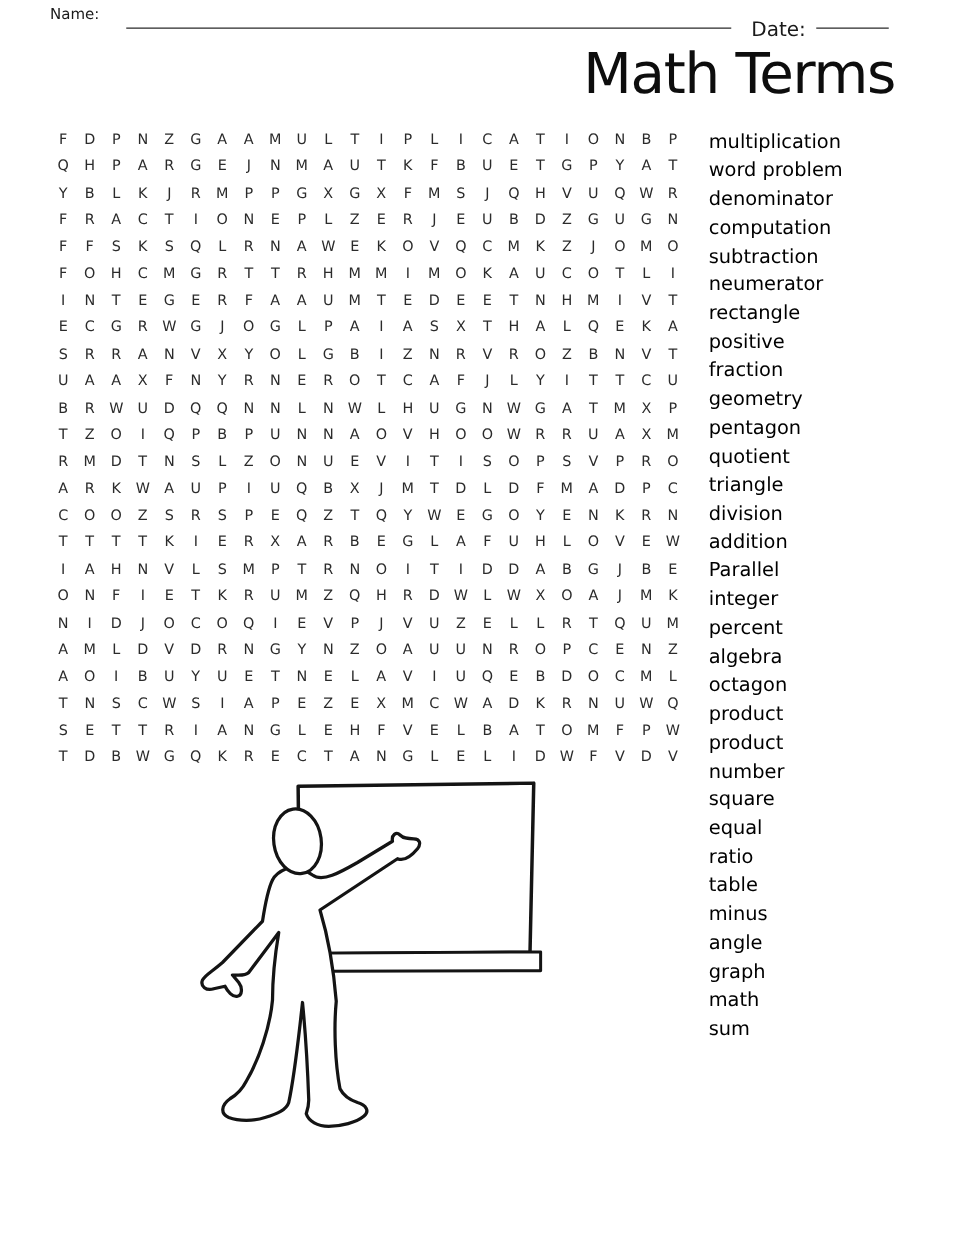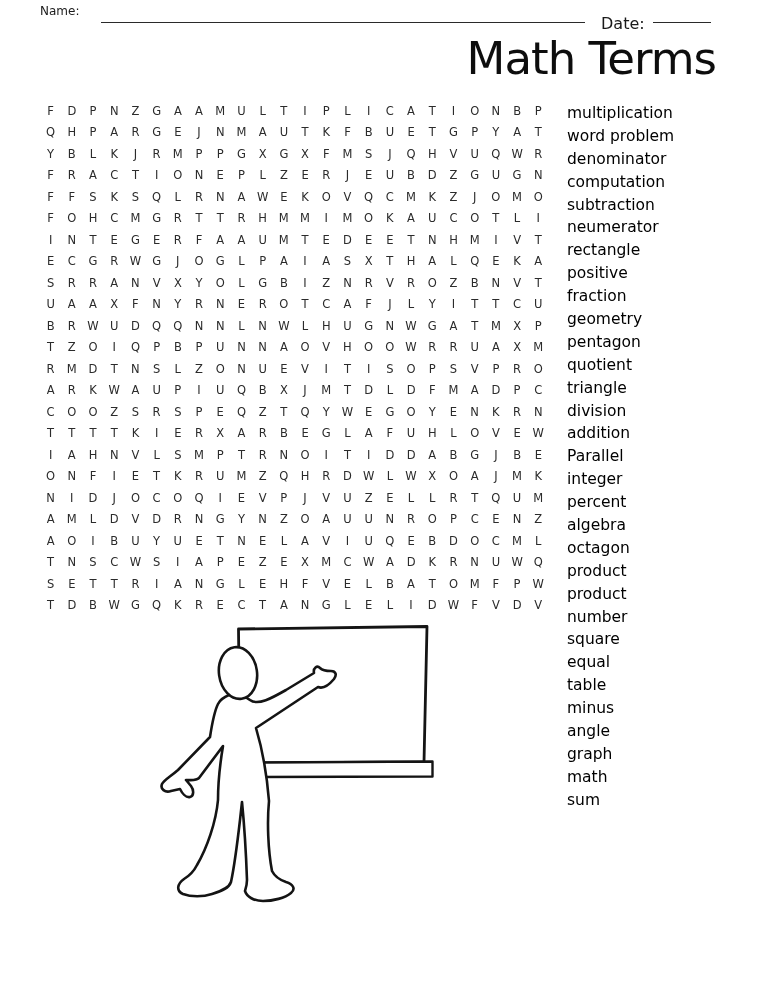--- a/index.html
+++ b/index.html
@@ -707,20 +707,21 @@
     <div class="word">Parallel</div>
     <div class="word">integer</div>
     <div class="word">percent</div>
     <div class="word">algebra</div>
     <div class="word">octagon</div>
     <div class="word">product</div>
     <div class="word">product</div>
     <div class="word">number</div>
     <div class="word">square</div>
     <div class="word">equal</div>
+    <div class="word">ratio</div>
     <div class="word">table</div>
     <div class="word">minus</div>
     <div class="word">angle</div>
     <div class="word">graph</div>
     <div class="word">math</div>
     <div class="word">sum</div>
   </div>
 
 <svg class="illustration" viewBox="138 610 314 306" xmlns="http://www.w3.org/2000/svg">
   <polygon points="238.5,629 427,626.5 424,762 240,763" fill="#ffffff" stroke="#141414" stroke-width="2.8" stroke-linejoin="round"></polygon>

